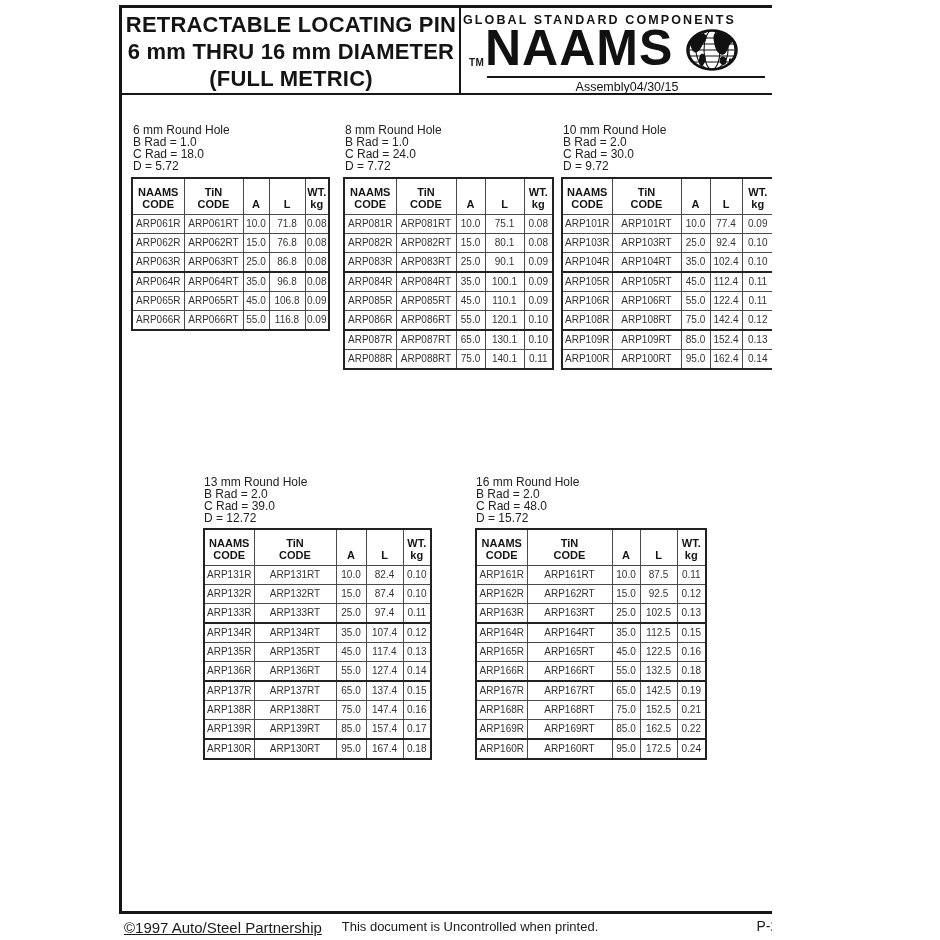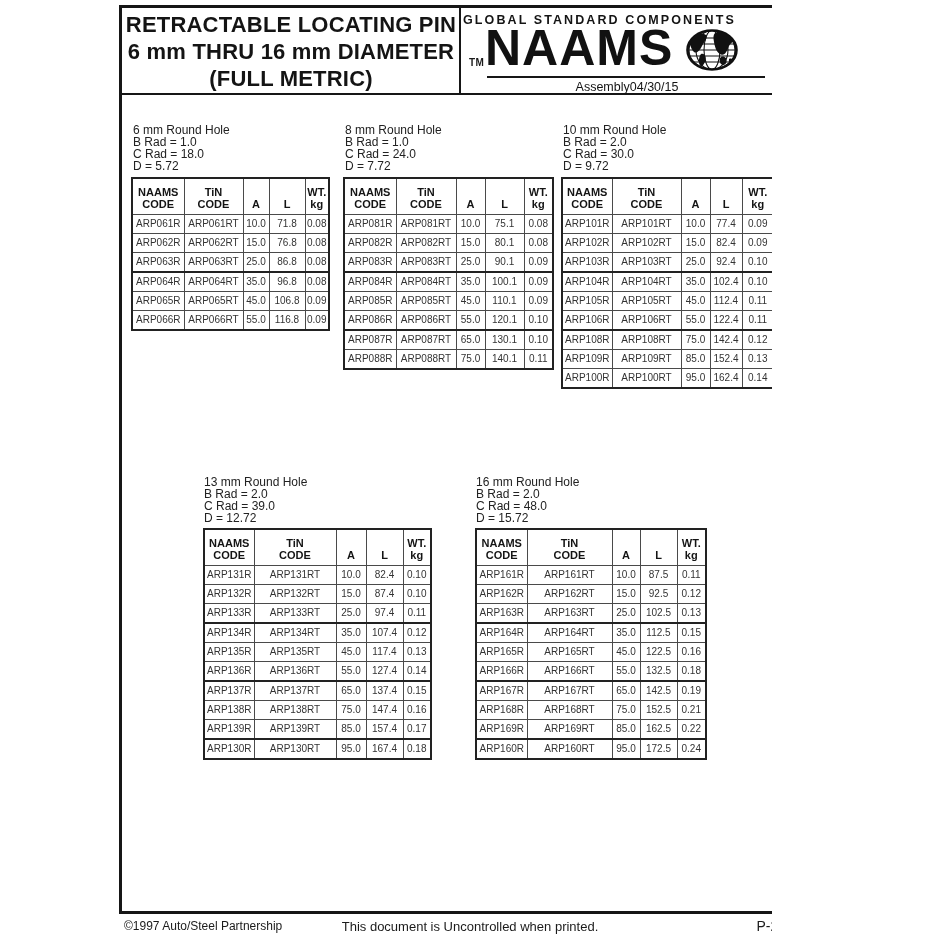--- a/index.html
+++ b/index.html
@@ -50,21 +50,21 @@
   }
   table.spec th, table.spec td { border:1px solid #4a4a4a; text-align:center; padding:0; }
   table.spec thead tr { height:36px; }
   table.spec th { vertical-align:bottom; padding-bottom:3px; font-size:11px; color:#141414; }
   table.spec th div { line-height:12.5px; font-weight:bold; }
   table.spec thead { border-bottom:1px solid #333; }
   table.spec td { height:18px; font-size:10px; color:#333; white-space:nowrap; }
   table.spec tbody tr:nth-child(3n):not(:last-child) { border-bottom:2px solid #222; }
 
   
-  .footer-copyright { position:absolute; left:124px; top:919px; font-size:12px; color:#1b1b1b; }
+  .footer-copyright { position:absolute; left:124px; top:919px; font-size:15px; color:#1b1b1b;text-decoration:underline; }
   .footer-notice { position:absolute; left:0; top:919px; width:940px; text-align:center; font-size:13px; color:#1b1b1b; }
   .footer-page { position:absolute; left:686px; top:918px; width:100px; text-align:right; font-size:14px; color:#1b1b1b; }
 </style>
 </head>
 <body>
 
 <div class="page">
 
   <div class="frame"></div>
   <div class="header-vdiv"></div>
@@ -342,27 +342,20 @@
         </thead>
         <tbody>
           <tr>
             <td>ARP101R</td>
             <td>ARP101RT</td>
             <td>10.0</td>
             <td>77.4</td>
             <td>0.09</td>
           </tr>
           <tr>
-            <td>ARP102R</td>
-            <td>ARP102RT</td>
-            <td>15.0</td>
-            <td>82.4</td>
-            <td>0.09</td>
-          </tr>
-          <tr>
             <td>ARP103R</td>
             <td>ARP103RT</td>
             <td>25.0</td>
             <td>92.4</td>
             <td>0.10</td>
           </tr>
           <tr>
             <td>ARP104R</td>
             <td>ARP104RT</td>
             <td>35.0</td>

